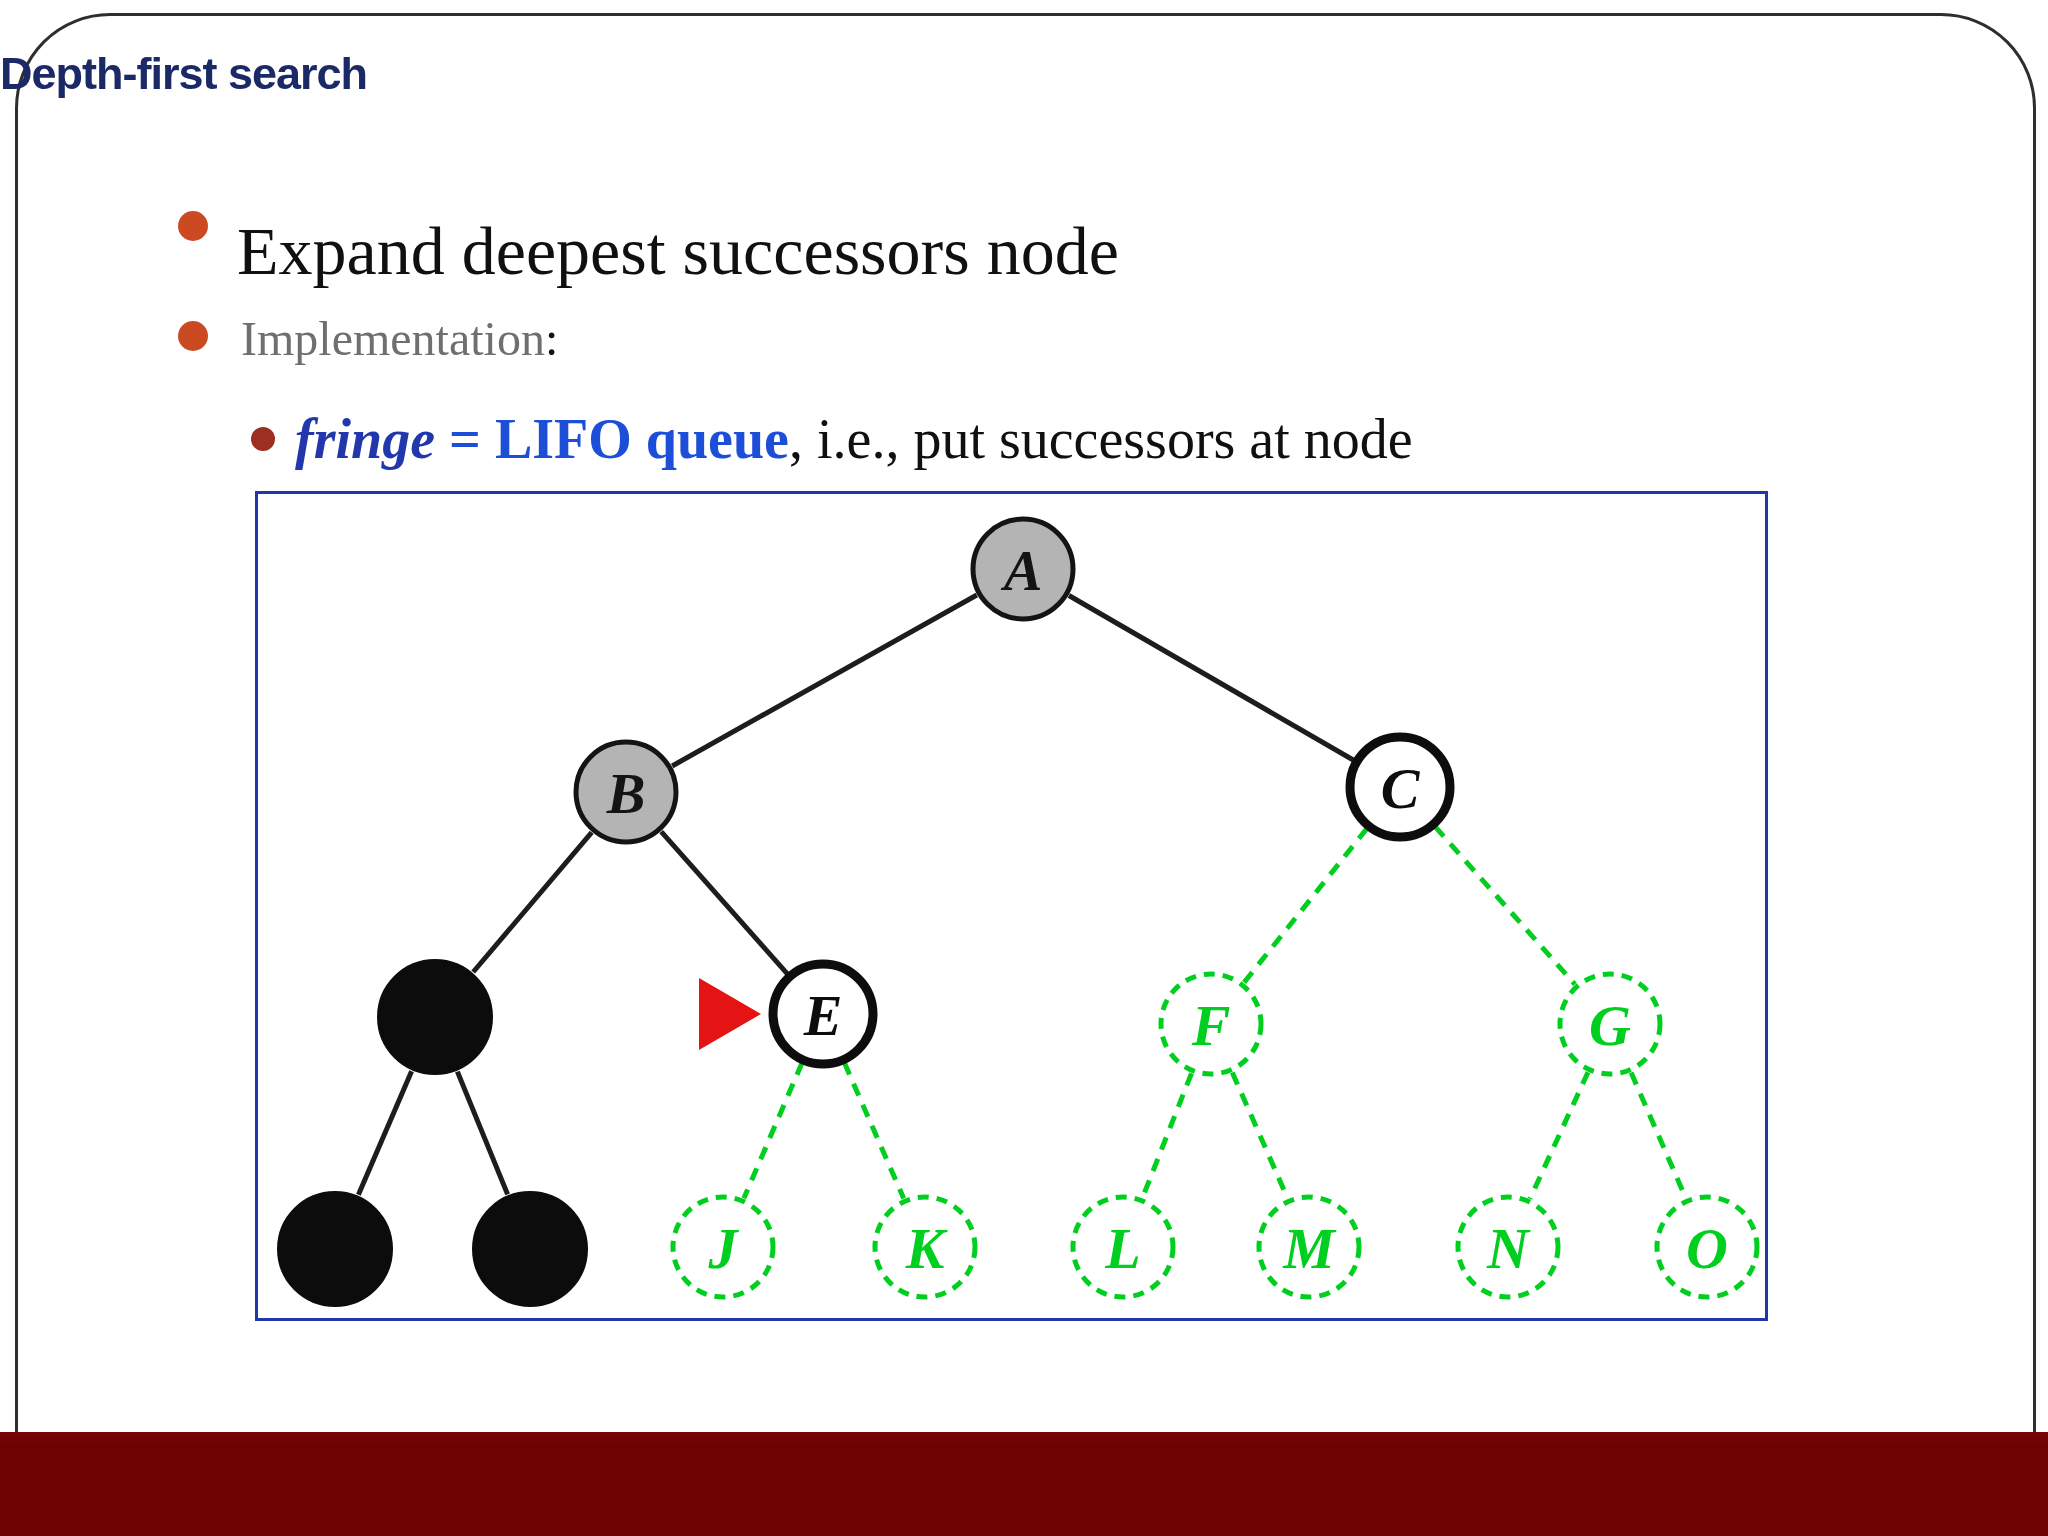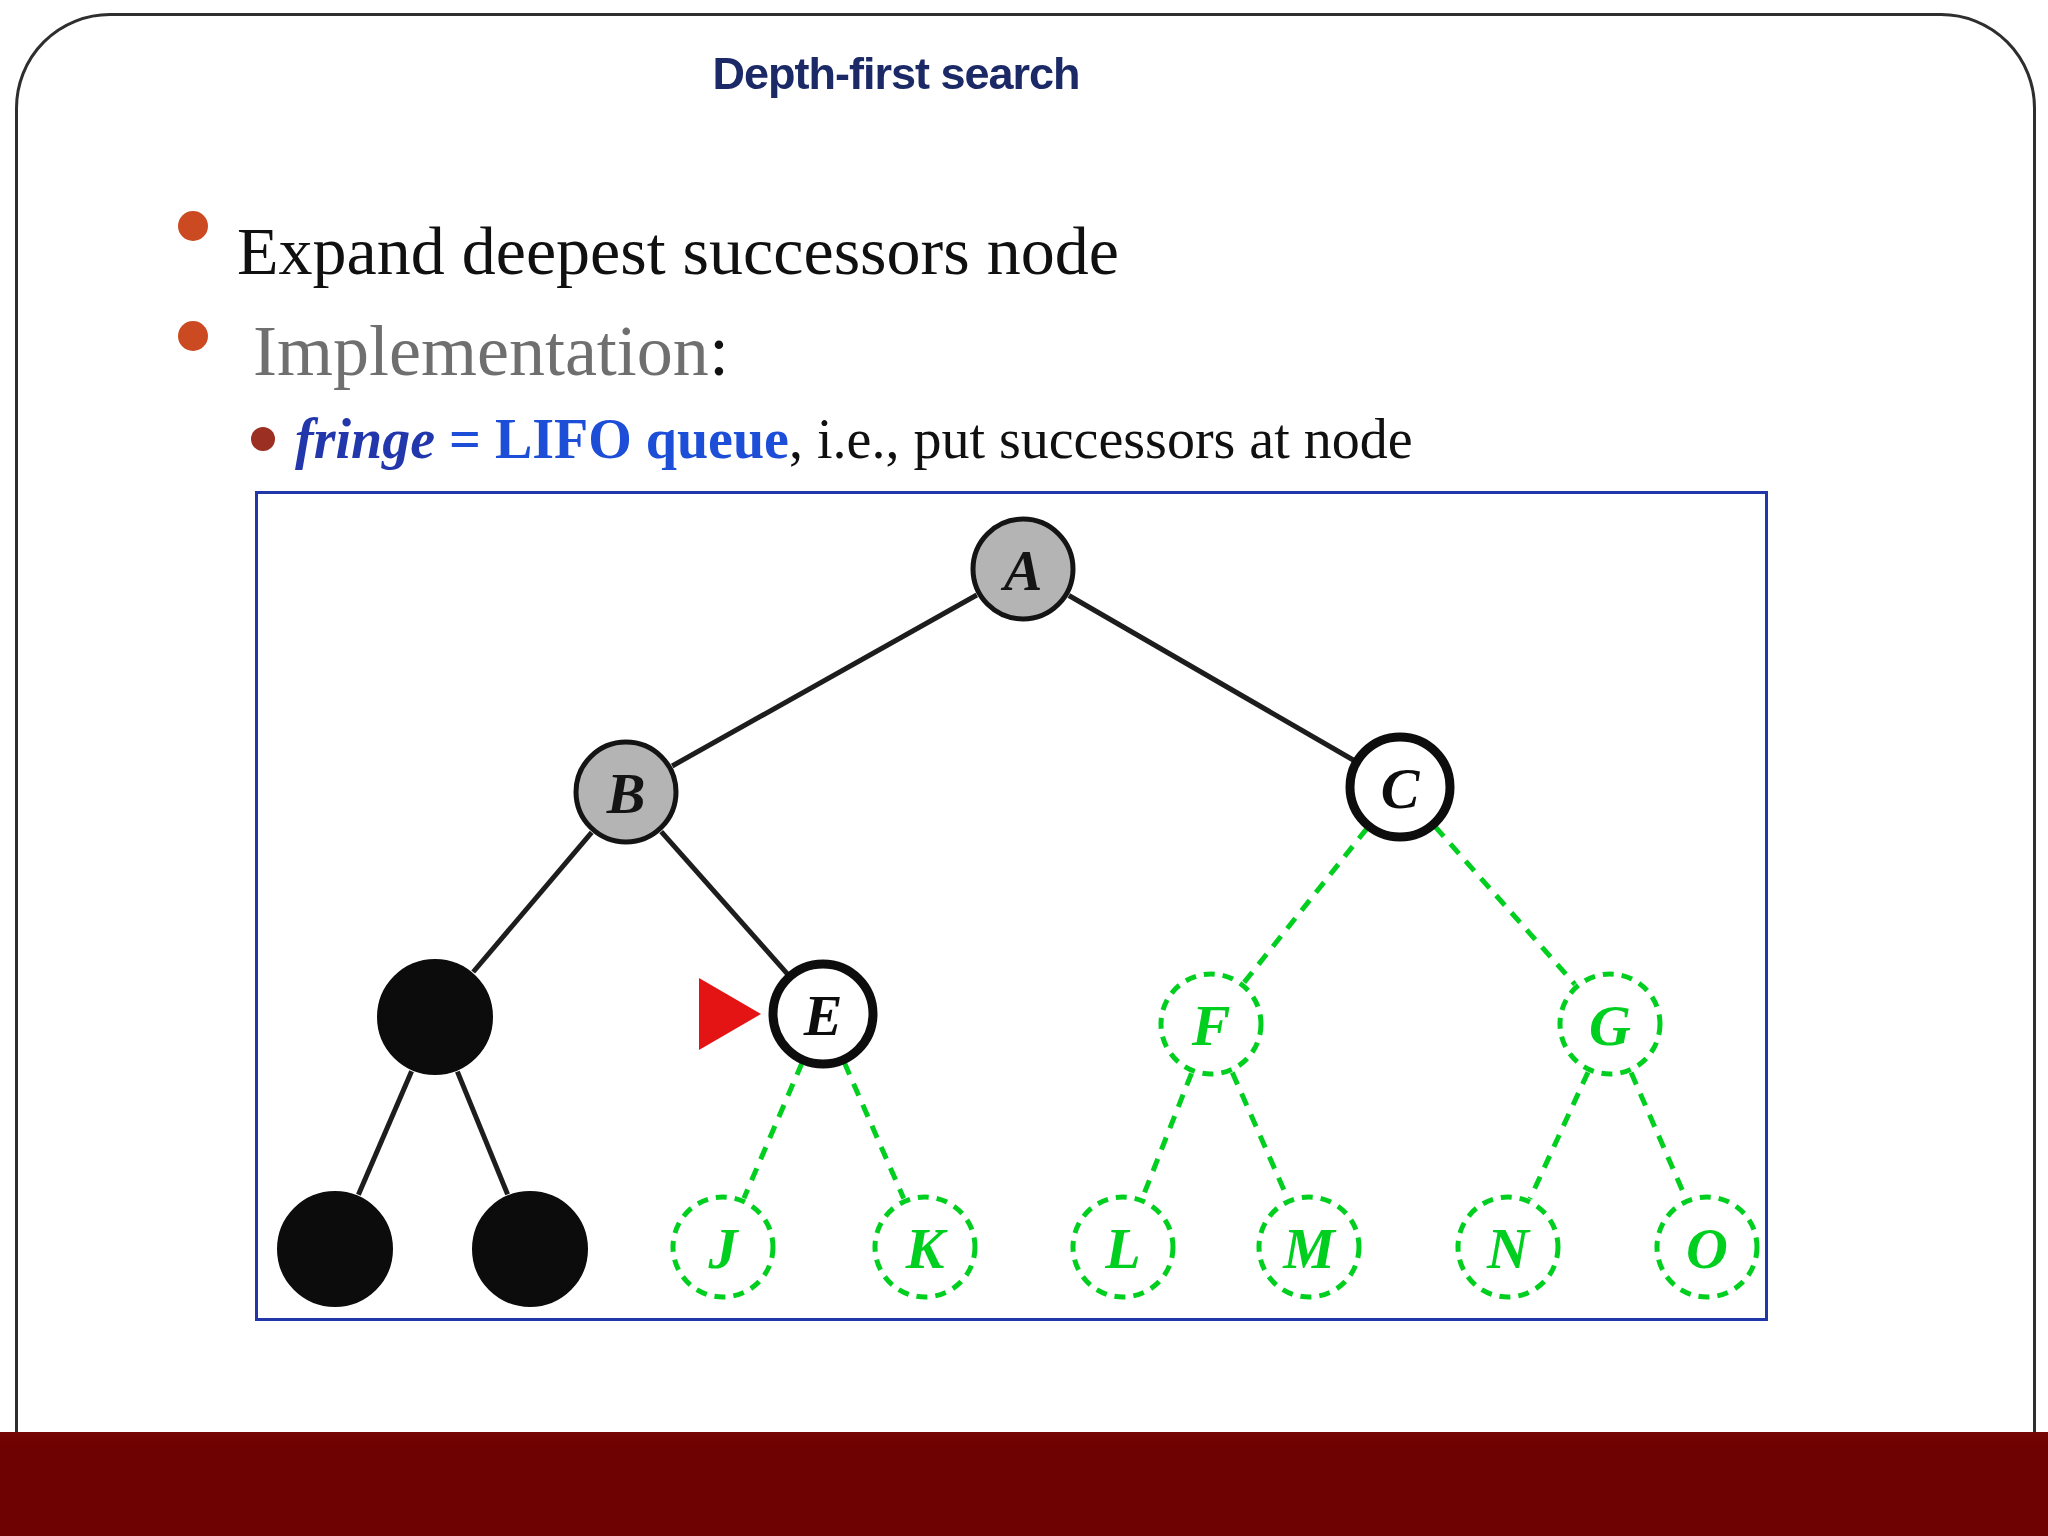--- a/index.html
+++ b/index.html
@@ -1,26 +1,26 @@
 <!DOCTYPE html>
 <html><head>
 <meta charset="utf-8">
 <style>
   html,body{margin:0;padding:0;background:#ffffff;}
   .stage{position:relative;width:2048px;height:1536px;background:#ffffff;overflow:hidden;
          font-family:"Liberation Serif", serif;}
   .frame{position:absolute;left:15px;top:13px;width:2015px;height:1660px;
          border:3px solid #2e2e2e;border-radius:95px;background:transparent;z-index:1;}
-  .title{position:absolute;left:0;top:48px;width:1792px;text-align:center;z-index:2;
+  .title{position:absolute;left:0;top:48px;width:1792px;text-align:left;z-index:2;
          font-family:"Liberation Sans", sans-serif;font-weight:700;font-size:45px;
          letter-spacing:-1px;color:#1b2a66;}
   .bullet-dot{position:absolute;width:30px;height:30px;border-radius:50%;background:#cb4a22;z-index:2;}
   .sub-dot{position:absolute;width:24px;height:24px;border-radius:50%;background:#9a2f22;z-index:2;}
   .line1{position:absolute;left:237px;top:216px;font-size:68px;line-height:1.05;color:#101010;z-index:2;}
-  .line2{position:absolute;left:253px;top:314px;font-size:72px;line-height:1.05;color:#6f6f6f;z-index:2;}
+  .line2{position:absolute;left:241px;top:314px;font-size:48px;line-height:1.05;color:#6f6f6f;z-index:2;}
   .line2 .colon{color:#111111;}
   .line3{position:absolute;left:295px;top:410px;font-size:56px;line-height:1.05;color:#101010;z-index:2;}
   .fringe{font-style:italic;font-weight:700;color:#2337ad;margin-top:38px;}
   .lifo{font-weight:700;color:#1d4ed8;text-align:center;}
   .treebox{position:absolute;left:255px;top:491px;width:1507px;height:824px;
            border:3px solid #2136a8;background:#ffffff;z-index:3;}
   .treebox svg{position:absolute;left:0;top:0;width:100%;height:100%;}
   .footer-bar{position:absolute;left:0;top:1432px;width:2048px;height:104px;z-index:5;
               background:linear-gradient(180deg,#770505 0px,#6e0101 16px);}
 </style>

